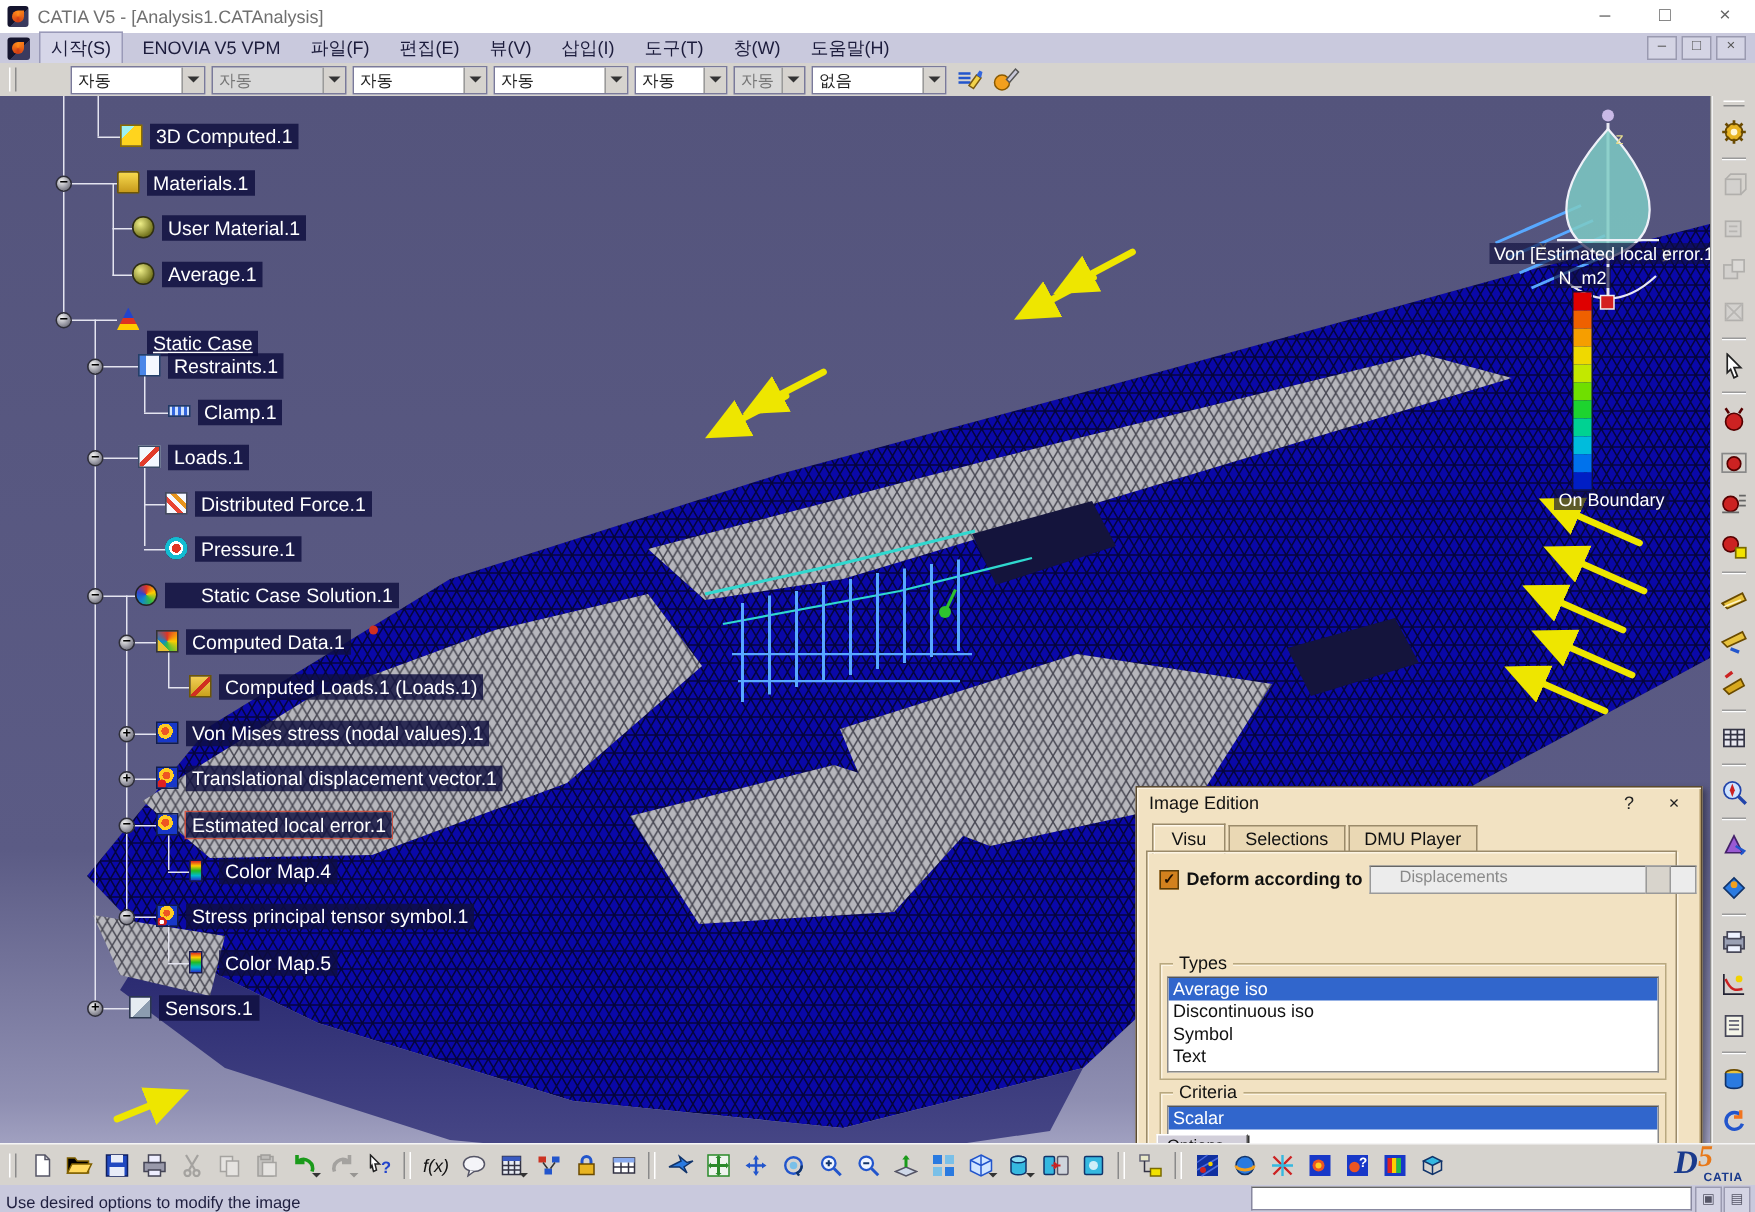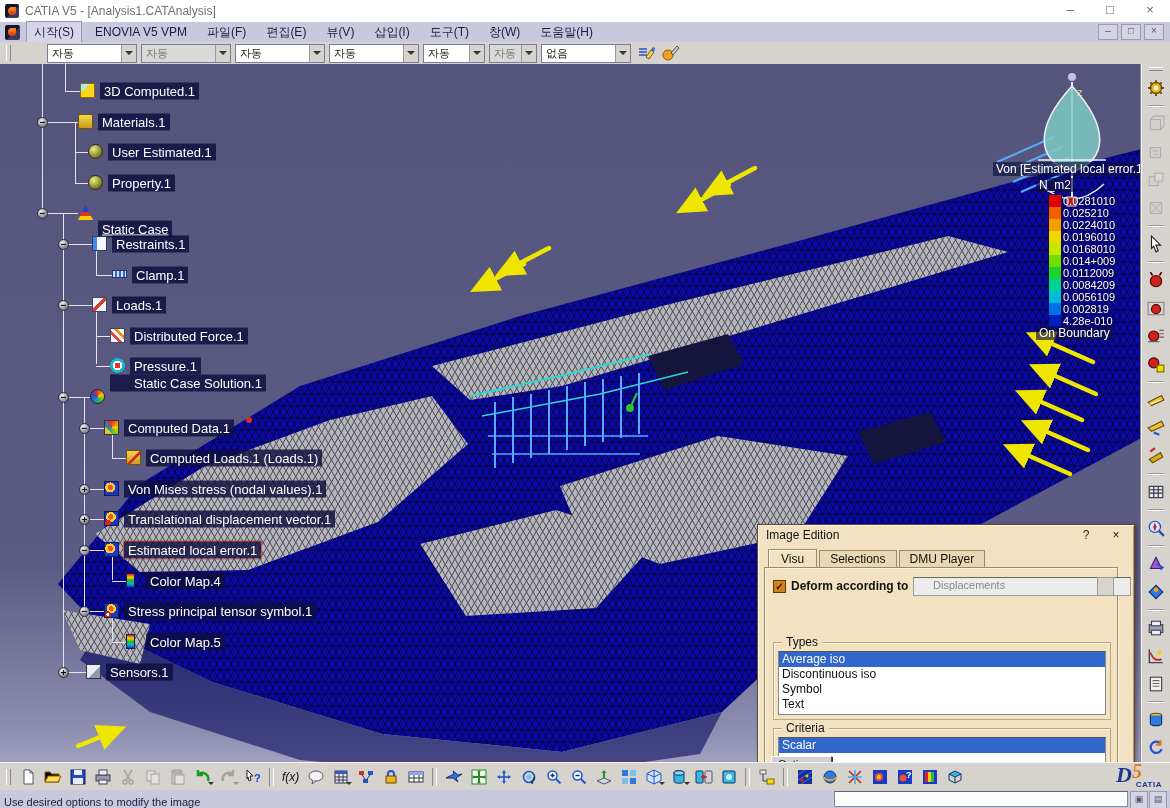--- a/index.html
+++ b/index.html
@@ -312,24 +312,24 @@
         <div class="vline" style="left: 112px; top: 547px; height: 30px;"></div>
         <div class="hline" style="left: 65px; top: 27px; width: 15px;"></div>
         <div class="nico ic-cube" style="left: 80px; top: 19px;"></div>
         <div class="tlabel" style="left: 100px; top: 27px;">3D Computed.1</div>
         <div class="hline" style="left: 42px; top: 58px; width: 36px;"></div>
         <div class="bead" style="left: 37px; top: 53px;">−</div>
         <div class="nico ic-folder" style="left: 78px; top: 50px;"></div>
         <div class="tlabel" style="left: 98px; top: 58px;">Materials.1</div>
         <div class="hline" style="left: 75px; top: 88px; width: 13px;"></div>
         <div class="nico ic-material" style="left: 88px; top: 80px;"></div>
-        <div class="tlabel" style="left: 108px; top: 88px;">User Estimated.1</div>
+        <div class="tlabel" style="left: 108px; top: 88px;">User Material.1</div>
         <div class="hline" style="left: 75px; top: 119px; width: 13px;"></div>
         <div class="nico ic-material" style="left: 88px; top: 111px;"></div>
-        <div class="tlabel" style="left: 108px; top: 119px;">Property.1</div>
+        <div class="tlabel" style="left: 108px; top: 119px;">Average.1</div>
         <div class="hline" style="left: 42px; top: 149px; width: 36px;"></div>
         <div class="bead" style="left: 37px; top: 144px;">−</div>
         <div class="nico ic-staticcase" style="left: 78px; top: 141px;"></div>
         <div class="tlabel und" style="left: 98px; top: 149px; margin-top: 16px;">Static Case</div>
         <div class="hline" style="left: 63px; top: 180px; width: 29px;"></div>
         <div class="bead" style="left: 58px; top: 175px;">−</div>
         <div class="nico ic-restraints" style="left: 92px; top: 172px;"></div>
         <div class="tlabel" style="left: 112px; top: 180px;">Restraints.1</div>
         <div class="hline" style="left: 96px; top: 211px; width: 16px;"></div>
         <div class="nico ic-clamp" style="left: 112px; top: 203px;"></div>
@@ -340,21 +340,21 @@
         <div class="tlabel" style="left: 112px; top: 241px;">Loads.1</div>
         <div class="hline" style="left: 96px; top: 272px; width: 14px;"></div>
         <div class="nico ic-distforce" style="left: 110px; top: 264px;"></div>
         <div class="tlabel" style="left: 130px; top: 272px;">Distributed Force.1</div>
         <div class="hline" style="left: 96px; top: 302px; width: 14px;"></div>
         <div class="nico ic-pressure" style="left: 110px; top: 294px;"></div>
         <div class="tlabel" style="left: 130px; top: 302px;">Pressure.1</div>
         <div class="hline" style="left: 63px; top: 333px; width: 27px;"></div>
         <div class="bead" style="left: 58px; top: 328px;">−</div>
         <div class="nico ic-solution" style="left: 90px; top: 325px;"></div>
-        <div class="tlabel" style="left: 110px; top: 319px; padding-left: 24px;">Static Case Solution.1</div>
+        <div class="tlabel" style="left: 110px; top: 333px; padding-left: 24px;">Static Case Solution.1</div>
         <div class="hline" style="left: 84px; top: 364px; width: 20px;"></div>
         <div class="bead" style="left: 79px; top: 359px;">−</div>
         <div class="nico ic-computeddata" style="left: 104px; top: 356px;"></div>
         <div class="tlabel" style="left: 124px; top: 364px;">Computed Data.1</div>
         <div class="hline" style="left: 112px; top: 394px; width: 14px;"></div>
         <div class="nico ic-computedloads" style="left: 126px; top: 386px;"></div>
         <div class="tlabel" style="left: 146px; top: 394px;">Computed Loads.1 (Loads.1)</div>
         <div class="hline" style="left: 84px; top: 425px; width: 20px;"></div>
         <div class="bead" style="left: 79px; top: 420px;">+</div>
         <div class="nico ic-image" style="left: 104px; top: 417px;"></div>
@@ -391,33 +391,20 @@
         <div class="lband" style="background: rgb(246, 158, 0);"></div>
         <div class="lband" style="background: rgb(239, 217, 0);"></div>
         <div class="lband" style="background: rgb(194, 232, 0);"></div>
         <div class="lband" style="background: rgb(111, 223, 0);"></div>
         <div class="lband" style="background: rgb(29, 211, 47);"></div>
         <div class="lband" style="background: rgb(0, 210, 146);"></div>
         <div class="lband" style="background: rgb(0, 188, 220);"></div>
         <div class="lband" style="background: rgb(0, 114, 236);"></div>
         <div class="lband" style="background: rgb(0, 30, 196);"></div>
       </div>
-    <div id="legend-values" style="left:1063px;top:131px;">
-        <div>0.0281010</div>
-        <div>0.025210</div>
-        <div>0.0224010</div>
-        <div>0.0196010</div>
-        <div>0.0168010</div>
-        <div>0.014+009</div>
-        <div>0.0112009</div>
-        <div>0.0084209</div>
-        <div>0.0056109</div>
-        <div>0.002819</div>
-        <div>4.28e-010</div>
-      </div>
     <div id="legend-foot" style="left:1036px;top:262px;">On Boundary</div>
 
     <div id="dialog">
       <div class="decor1"></div>
       <div class="decor2"></div>
       <div id="dlg-title">
         <span class="txt">Image Edition</span>
       </div>
       <div class="dlg-tb" style="right:40px;">?</div>
       <div class="dlg-tb" style="right:10px;">×</div>

